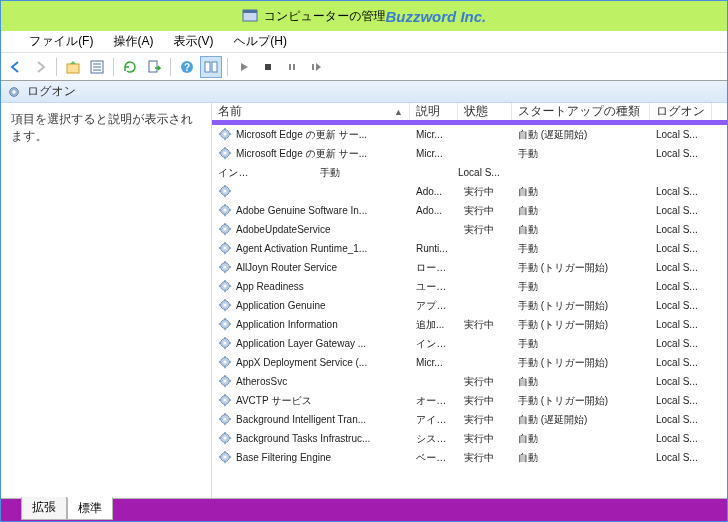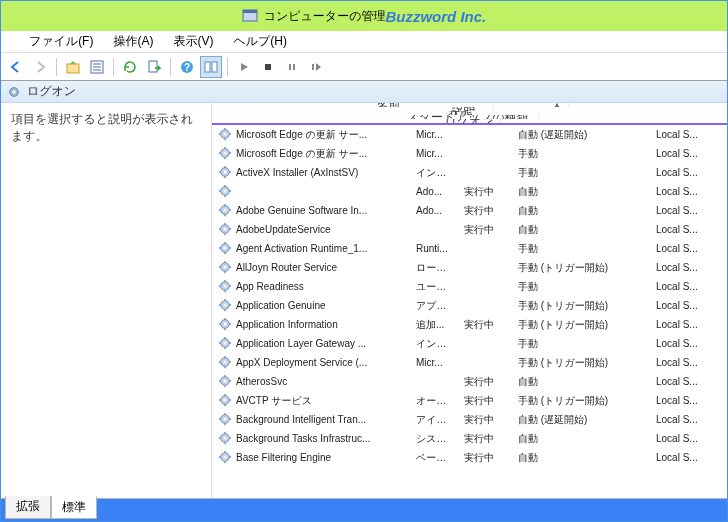--- a/index.html
+++ b/index.html
@@ -13,34 +13,34 @@
 .menu-item { padding: 2px 8px; font-size: 12px; cursor: default; }
 .toolbar { height: 28px; display: flex; align-items: center; padding: 0 4px; gap: 2px; border-bottom: 1px solid #a0a0a0; background: #fff; }
 .tb-btn { width: 22px; height: 22px; display: flex; align-items: center; justify-content: center; cursor: pointer; }
 .tb-sep { width: 1px; height: 18px; background: #ccc; margin: 0 3px; }
 .svc-header { height: 22px; background: linear-gradient(#eaf2fb,#d9e8f8); border-bottom: 1px solid #c5d6ea; display: flex; align-items: center; padding: 0 6px; gap: 6px; }
 .gear-sm { width: 14px; height: 14px; }
 .svc-header-text { font-size: 12px; color: #333; }
 .content { display: flex; height: 395px; }
 .left-pane { width: 210px; padding: 8px 10px; font-size: 12px; color: #3a3a3a; }
 .right-pane { flex: 1; display: flex; flex-direction: column; border-left: 1px solid #ddd; min-width: 0; }
-.cols { display: flex; height: 22px; border-bottom: 2px solid #8b5cf6; align-items: center; font-size: 12px; color: #333; flex-direction: column; }
+.cols { display: flex; height: 22px; border-bottom: 5px solid #8b5cf6; align-items: center; font-size: 12px; color: #333; }
 .col { padding: 0 6px; border-right: 1px solid #e8e8e8; overflow: hidden; text-overflow: ellipsis; white-space: nowrap; display: flex; align-items: center; justify-content: space-between; height: 100%; }
 .c-name { width: 198px; }
 .c-desc { width: 48px; }
 .c-state { width: 54px; }
 .c-start { width: 138px; }
 .c-logon { width: 62px; }
 .sort-caret { font-size: 9px; color: #666; }
 .rows { flex: 1; overflow: hidden; }
 .row { display: flex; height: 19px; align-items: center; font-size: 10px; color: #222; }
 .cell { padding: 0 6px; overflow: hidden; text-overflow: ellipsis; white-space: nowrap; }
 .row .c-name { display: flex; align-items: center; gap: 4px; }
 .gear-ic { width: 14px; height: 14px; flex-shrink: 0; }
-.tabs { height: 23px; display: flex; align-items: flex-end; background: #3b82f6; border-top: 1px solid #b5b5b5; padding-left: 4px; position: relative; }
+.tabs { height: 23px; display: flex; align-items: center; background: #a21caf; border-top: 1px solid #b5b5b5; padding-left: 20px; position: relative; }
 .tab { padding: 2px 10px; font-size: 12px; border: 1px solid #b5b5b5; border-top: none; background: #f5f5f5; position: relative; top: -1px; }
 .tab.active { background: #fff; border-top: 1px solid #fff; }
 .tab-row { display: flex; position: relative; top: -1px; }
 </style>
 </head>
 <body>
 
 <div class="titlebar">
   <div class="titlebar-left">
     <svg class="titlebar-icon" viewBox="0 0 16 16">
@@ -192,33 +192,20 @@
                 </g>
               </svg></span>
             <span>Microsoft Edge の更新 サー...</span>
           </div>
           <div class="cell c-desc">Micr...</div>
           <div class="cell c-state"></div>
           <div class="cell c-start">手動</div>
           <div class="cell c-logon">Local S...</div>
         </div>
         <div class="row">
-          <div class="cell c-name">
-            <span><svg class="gear-ic" viewBox="0 0 16 16">
-                <circle cx="8" cy="8" r="5" fill="#bcd0e8" stroke="#6a8bb0"></circle>
-                <circle cx="8" cy="8" r="1.8" fill="#fff"></circle>
-                <g stroke="#6a8bb0" stroke-width="1.5">
-                  <line x1="8" y1="1" x2="8" y2="3"></line>
-                  <line x1="8" y1="13" x2="8" y2="15"></line>
-                  <line x1="1" y1="8" x2="3" y2="8"></line>
-                  <line x1="13" y1="8" x2="15" y2="8"></line>
-                </g>
-              </svg></span>
-            <span>ActiveX Installer (AxInstSV)</span>
-          </div>
           <div class="cell c-desc">インタ...</div>
           <div class="cell c-state"></div>
           <div class="cell c-start">手動</div>
           <div class="cell c-logon">Local S...</div>
         </div>
         <div class="row">
           <div class="cell c-name">
             <span><svg class="gear-ic" viewBox="0 0 16 16">
                 <circle cx="8" cy="8" r="5" fill="#bcd0e8" stroke="#6a8bb0"></circle>
                 <circle cx="8" cy="8" r="1.8" fill="#fff"></circle>

